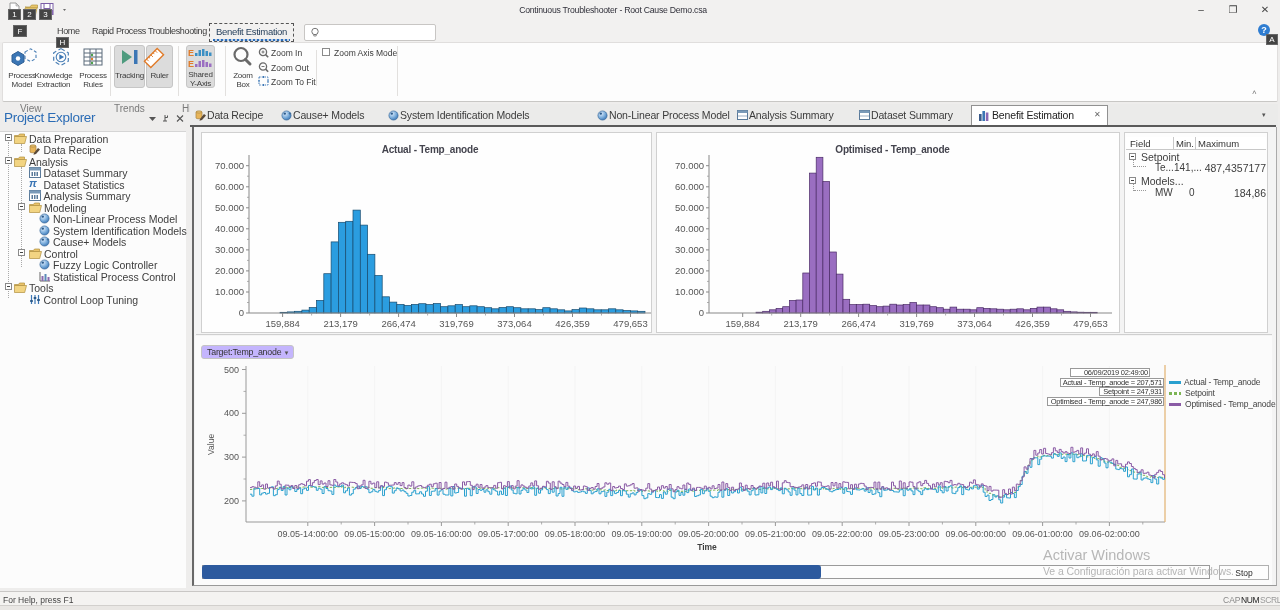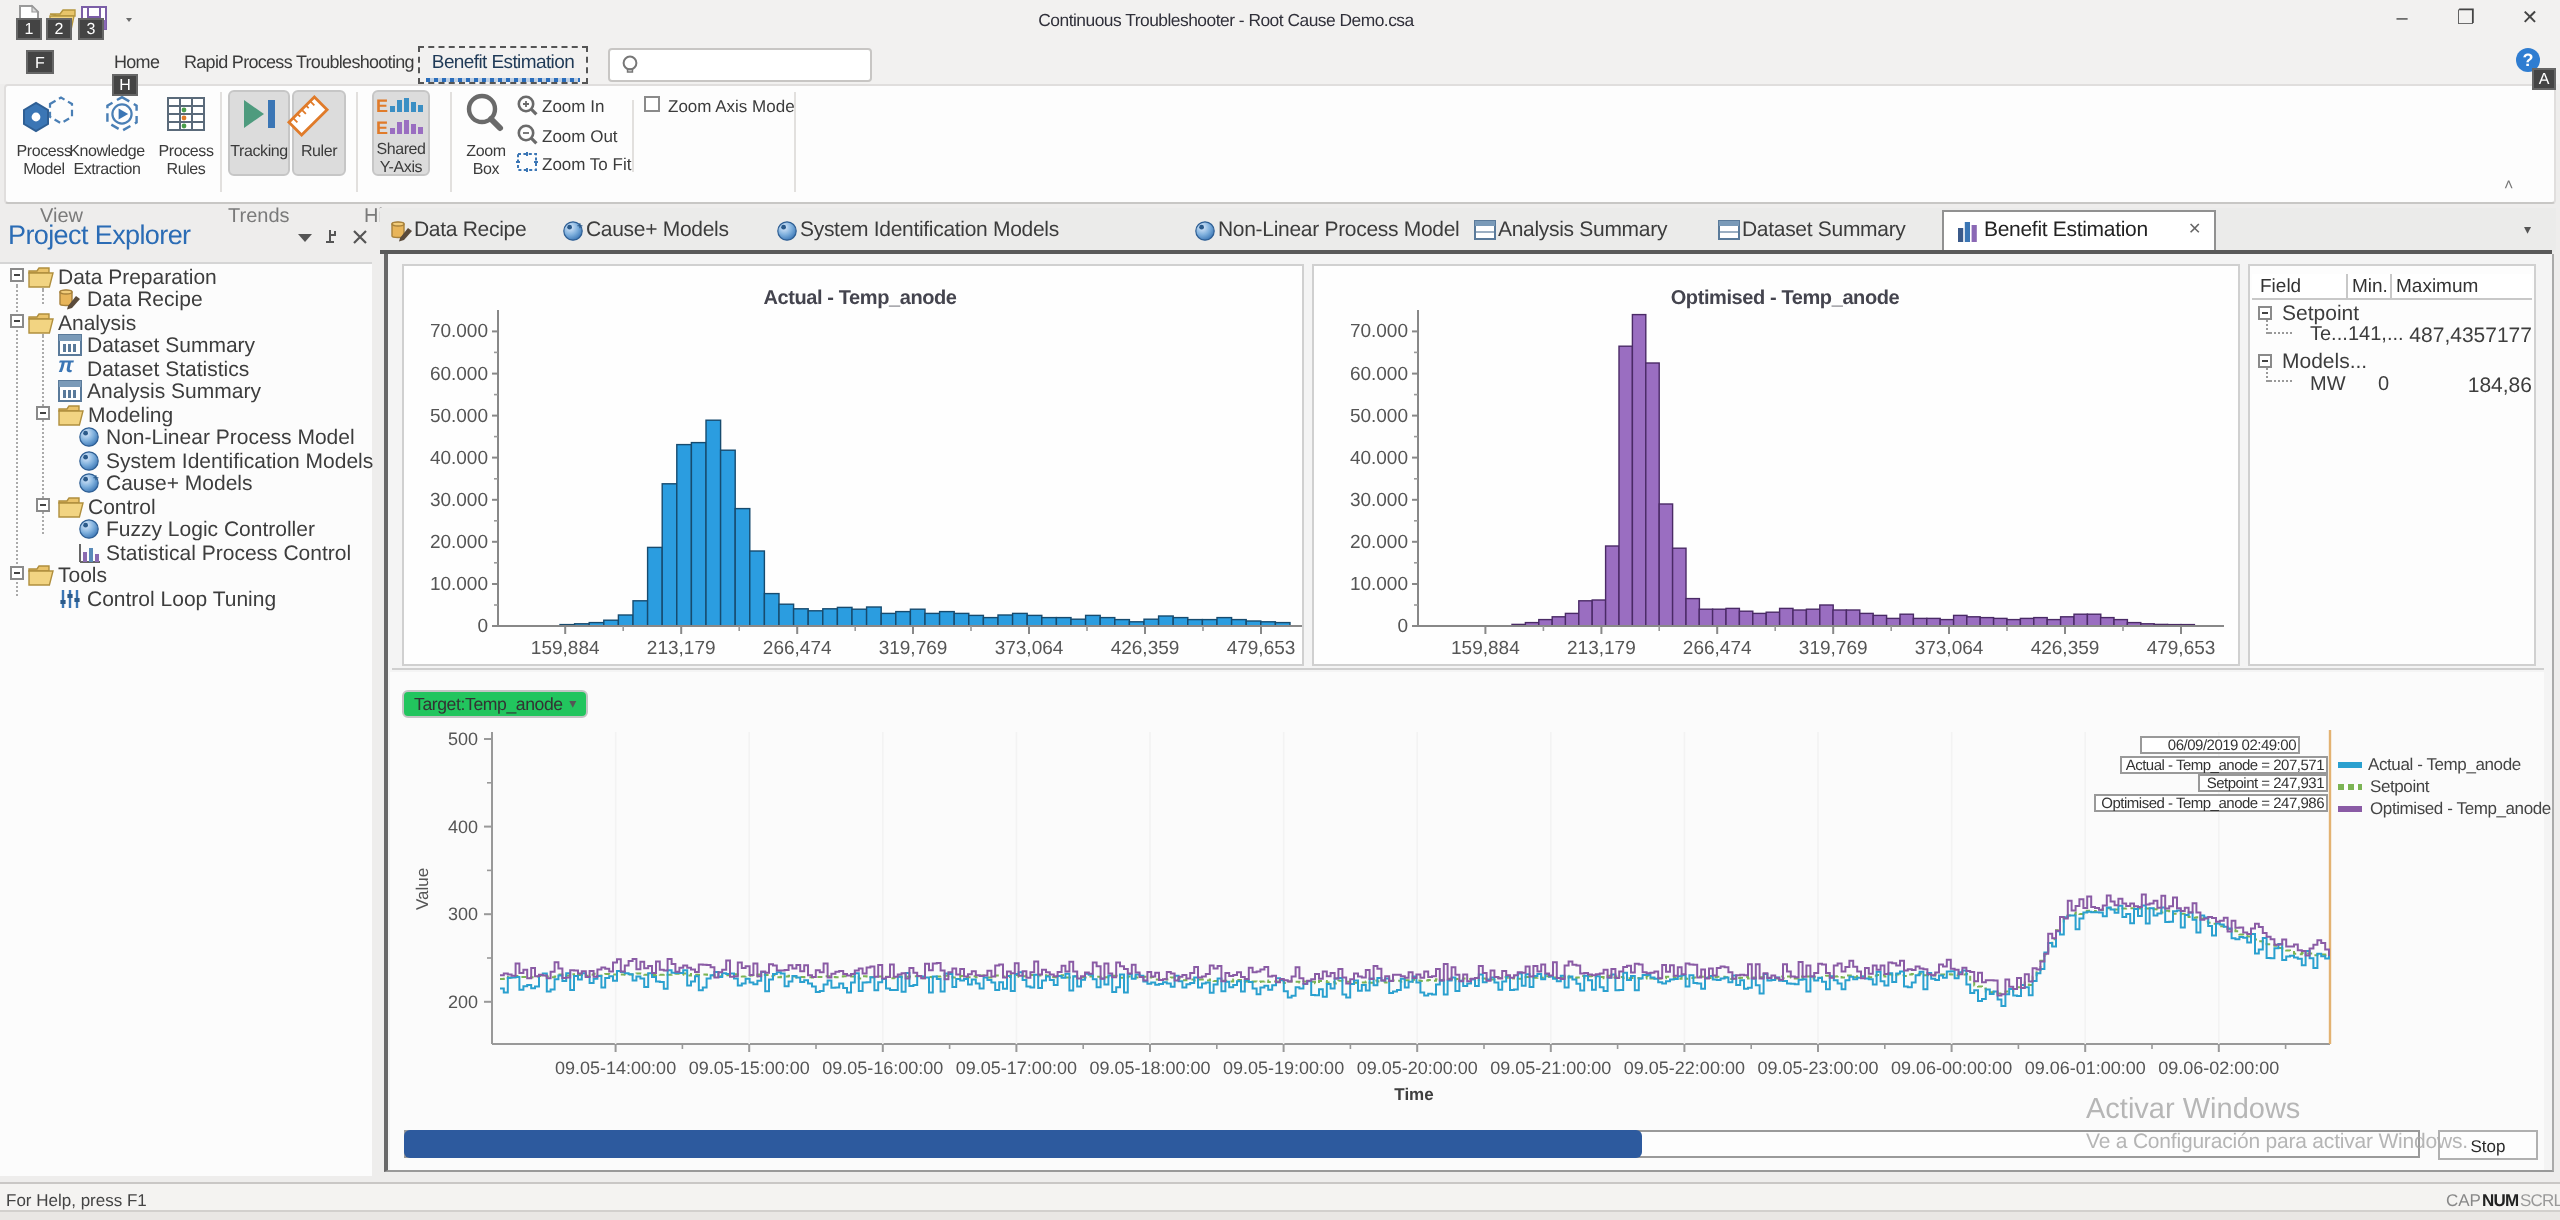--- a/index.html
+++ b/index.html
@@ -392,21 +392,21 @@
 <div class="abs" style="left:1134px;top:190px;width:12px;height:1px;border-top:1px dotted #999"></div>
 <div class="abs trow" style="left:1155px;top:187px;font-size:10px">MW</div>
 <div class="abs trow" style="left:1189px;top:187px;font-size:10px">0</div>
 <div class="abs trow" style="left:1266px;top:187px">
     <span style="position:absolute;right:0">184,86</span>
   </div>
 
 <div class="abs" style="left:250px;top:144px;width:360px;text-align:center;font-size:10px;font-weight:bold;color:#44444e;letter-spacing:-0.2px">Actual - Temp_anode</div>
 <div class="abs" style="left:710px;top:144px;width:365px;text-align:center;font-size:10px;font-weight:bold;color:#44444e;letter-spacing:-0.2px">Optimised - Temp_anode</div>
 
-<div class="abs" style="left:201px;top:345px;width:93px;height:14px;background:#22c55e;border:1px solid #c4c4c4;border-radius:3px;font-size:8.8px;color:#333;line-height:13px;letter-spacing:-0.2px"><span style="margin-left:5px">Target:Temp_anode</span><span style="position:absolute;right:5px;top:0;color:#555;font-size:7px">▾</span></div>
+<div class="abs" style="left:201px;top:345px;width:93px;height:14px;background:#c4b5fd;border:1px solid #c4c4c4;border-radius:3px;font-size:8.8px;color:#333;line-height:13px;letter-spacing:-0.2px"><span style="margin-left:5px">Target:Temp_anode</span><span style="position:absolute;right:5px;top:0;color:#555;font-size:7px">▾</span></div>
 
 <div class="abs" style="left:206px;top:455px;font-size:8.5px;color:#555;transform:rotate(-90deg);transform-origin:0 0">Value</div>
 <div class="abs" style="left:672px;top:542px;font-size:8.5px;font-weight:bold;color:#3f3f3f;width:70px;text-align:center">Time</div>
 
 <svg id="svgmain" class="abs" width="1280" height="610" viewBox="0 0 1280 610">
 <rect x="280" y="312.3" width="7.3" height="0.7" fill="#2b9de0" stroke="#174b6e" stroke-width="0.7"></rect>
     <rect x="287.3" y="311.9" width="7.3" height="1.1" fill="#2b9de0" stroke="#174b6e" stroke-width="0.7"></rect>
     <rect x="294.6" y="311.3" width="7.3" height="1.7" fill="#2b9de0" stroke="#174b6e" stroke-width="0.7"></rect>
     <rect x="301.9" y="310.1" width="7.3" height="2.9" fill="#2b9de0" stroke="#174b6e" stroke-width="0.7"></rect>
     <rect x="309.2" y="307.5" width="7.3" height="5.5" fill="#2b9de0" stroke="#174b6e" stroke-width="0.7"></rect>
@@ -678,16 +678,16 @@
 
 <div id="progtrack" class="abs"></div>
 <div id="progfill" class="abs"></div>
 <div id="stopbtn" class="abs">Stop</div>
 <div id="wm1" class="abs">Activar Windows</div>
 <div id="wm2" class="abs">Ve a Configuración para activar Windows.</div>
 
 <div id="statusbar" class="abs">
     <span style="position:absolute;left:3px;top:3px">For Help, press F1</span>
     <span style="position:absolute;left:1223px;top:3px;color:#888">CAP</span>
-    <span style="position:absolute;left:1241px;top:3px;color:#222;font-weight:bold;letter-spacing:-0.4px">NUM</span>
+    <span style="position:absolute;left:1241px;top:3px;color:#222;font-weight:normal;letter-spacing:-0.4px">NUM</span>
     <span style="position:absolute;left:1260px;top:3px;color:#999;letter-spacing:-0.4px">SCRL</span>
   </div>
 <div id="bottomband" class="abs"></div>
 
 </body></html>

